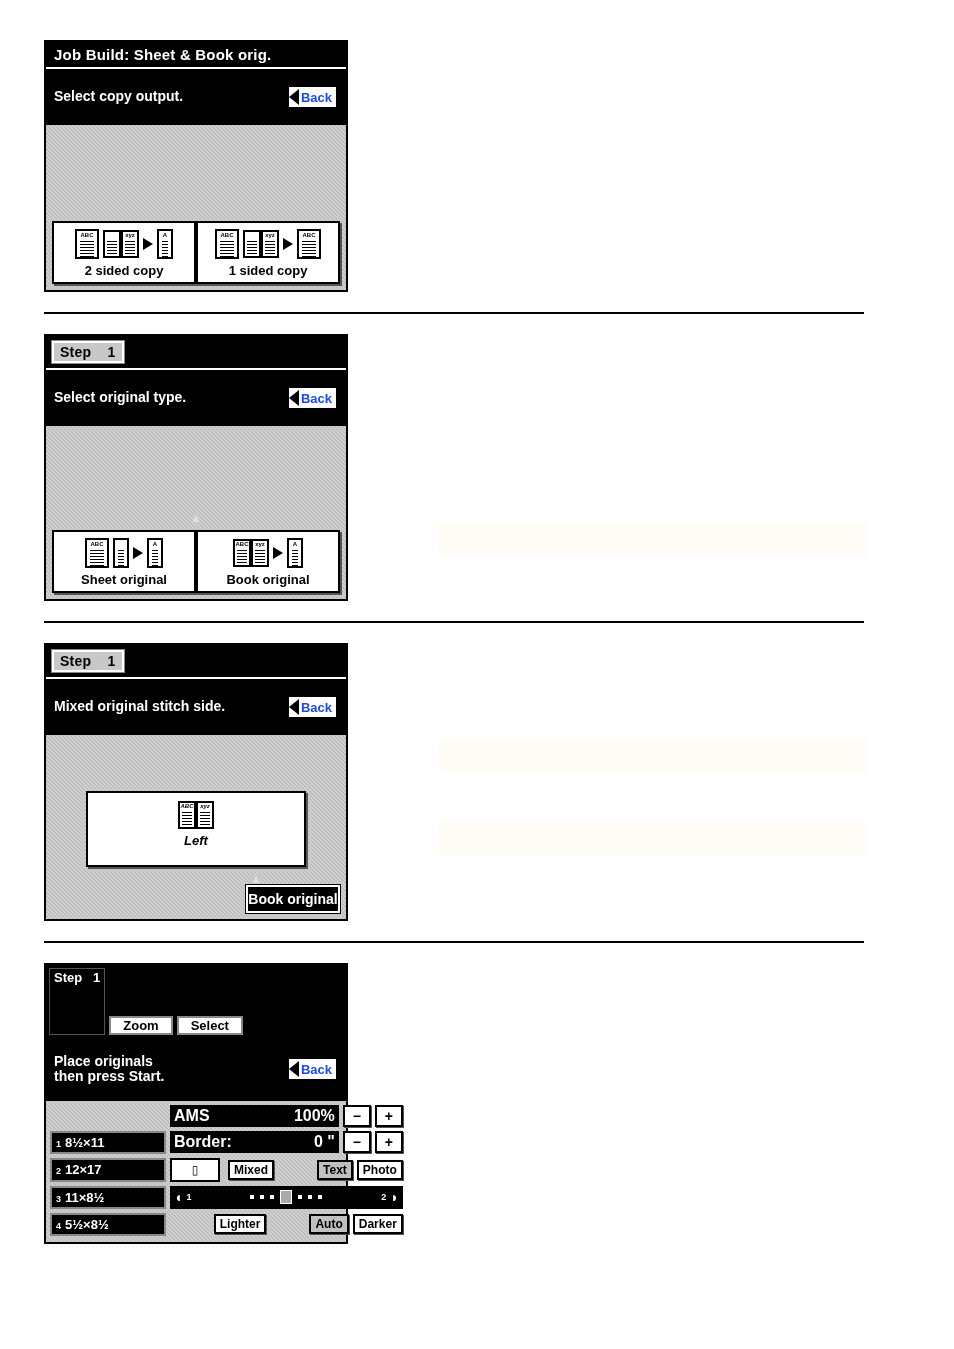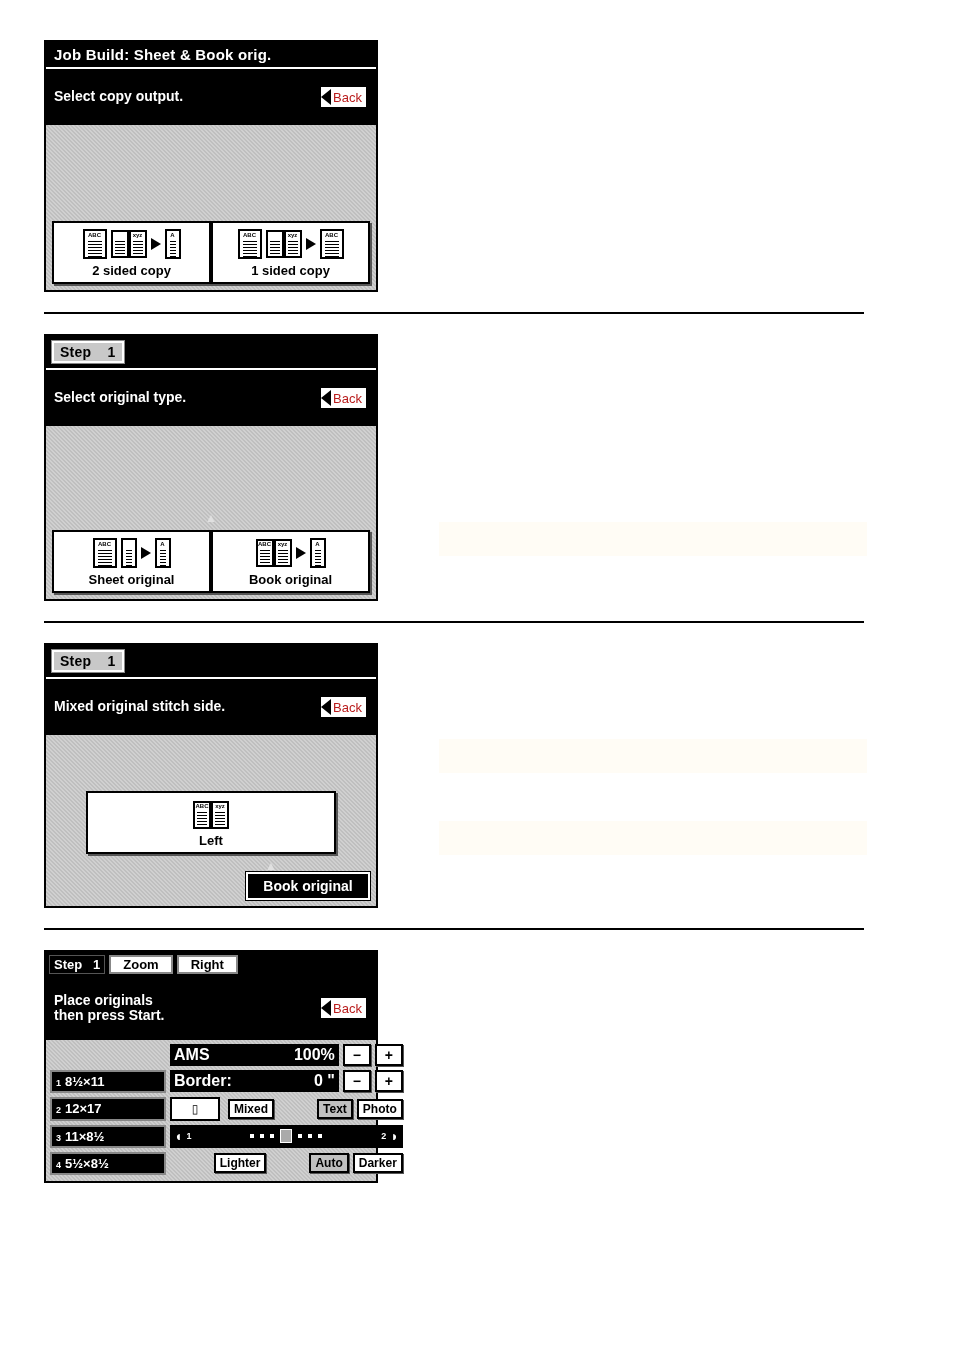--- a/index.html
+++ b/index.html
@@ -4,21 +4,21 @@
 <style>
   * { box-sizing: border-box; }
   body {
     margin: 0;
     padding: 40px 40px 40px 44px;
     background: #fff;
     font-family: "Arial Black", Arial, Helvetica, sans-serif;
     width: 954px;
   }
   .screen {
-    width: 334px;
+    width: 304px;
     border: 2px solid #000;
     background: #c0c0c0;
     background-image:
       linear-gradient(45deg,#bfbfbf 25%,#d0d0d0 25%,#d0d0d0 50%,#bfbfbf 50%,#bfbfbf 75%,#d0d0d0 75%);
     background-size: 4px 4px;
     margin-bottom: 20px;
   }
   hr.sep {
     border: none;
     border-top: 2px solid #000;
@@ -54,22 +54,22 @@
     justify-content: space-between;
     align-items: center;
     border-top: 2px solid #fff;
   }
   .sub-bar .msg {
     white-space: pre-line;
     line-height: 1.1;
   }
   .back-btn {
     background: #fff;
-    color: #b91c1c;
-    font-weight: 400;
+    color: #1d4ed8;
+    font-weight: 700;
     font-size: 13px;
     padding: 2px 4px 2px 0;
     border: 2px solid #000;
     display: inline-flex;
     align-items: center;
     position: relative;
     margin-left: auto;
     text-align: center;
   }
   .back-btn::before {
@@ -88,21 +88,21 @@
     padding: 6px;
     border-radius: 25px;
   }
   .option-btn {
     flex: 1;
     background: #fff;
     border: 2px solid #000;
     padding: 6px 4px 4px;
     box-shadow: 2px 2px 0 #555;
   }
-  .option-btn.narrow { padding: 8px 4px 4px; }
+  .option-btn.narrow { padding: 8px 4px 17px; font-style: italic; }
   .opt-icon-row {
     display: flex;
     align-items: center;
     justify-content: center;
     gap: 4px;
     margin-bottom: 4px;
   }
   .opt-label {
     text-align: center;
     font-weight: 900;
@@ -178,20 +178,21 @@
   .top-tabs-row .step-inline {
     background: #000; color: #fff; font-weight: 900; font-size: 13px;
     padding: 1px 4px;
     border: 1px solid #555;
   }
   .top-tabs-row .tab {
     background: #fff; color: #000;
     border: 2px solid #888;
     font-weight: 900; font-size: 13px;
     padding: 0 12px;
+    margin-top: 48px;
   }
   .grid4 {
     display: grid;
     grid-template-columns: 116px 1fr;
     gap: 4px;
     padding: 4px 4px 6px;
   }
   .prow {
     display: flex; gap: 4px; align-items: center;
   }
@@ -366,21 +367,21 @@
 </div>
 
 <hr class="sep">
 
 <div class="screen" style="background:#000">
   <div class="top-tabs-row">
     <span class="step-inline">
       <span>Step</span>&nbsp;&nbsp;&nbsp;<span>1</span>
     </span>
     <span class="tab">Zoom</span>
-    <span class="tab">Right</span>
+    <span class="tab">Select</span>
   </div>
   <div class="sub-bar" style="border-top:none">
     <span class="msg">Place originals
 then press Start.</span>
     <span class="back-btn">Back</span>
   </div>
 
   <div class="grid4" style="background-image:linear-gradient(45deg,#bfbfbf 25%,#d0d0d0 25%,#d0d0d0 50%,#bfbfbf 50%,#bfbfbf 75%,#d0d0d0 75%);background-size:4px 4px">
 
     <div></div>

